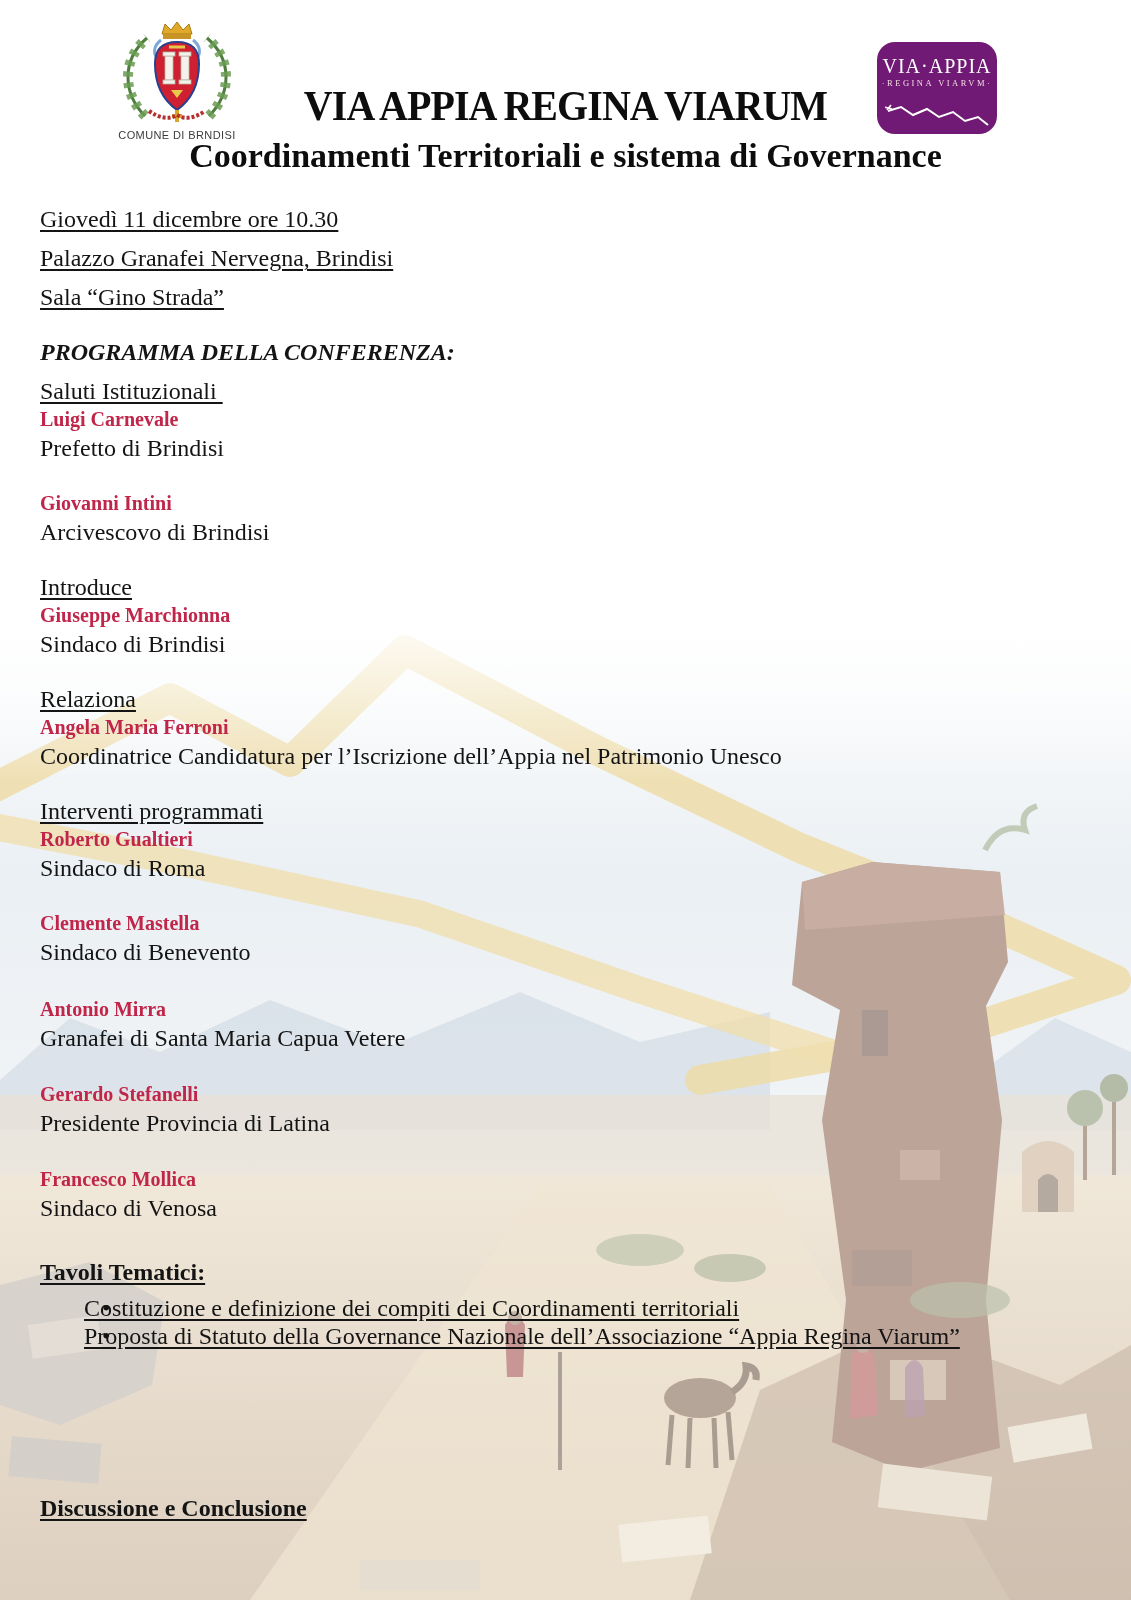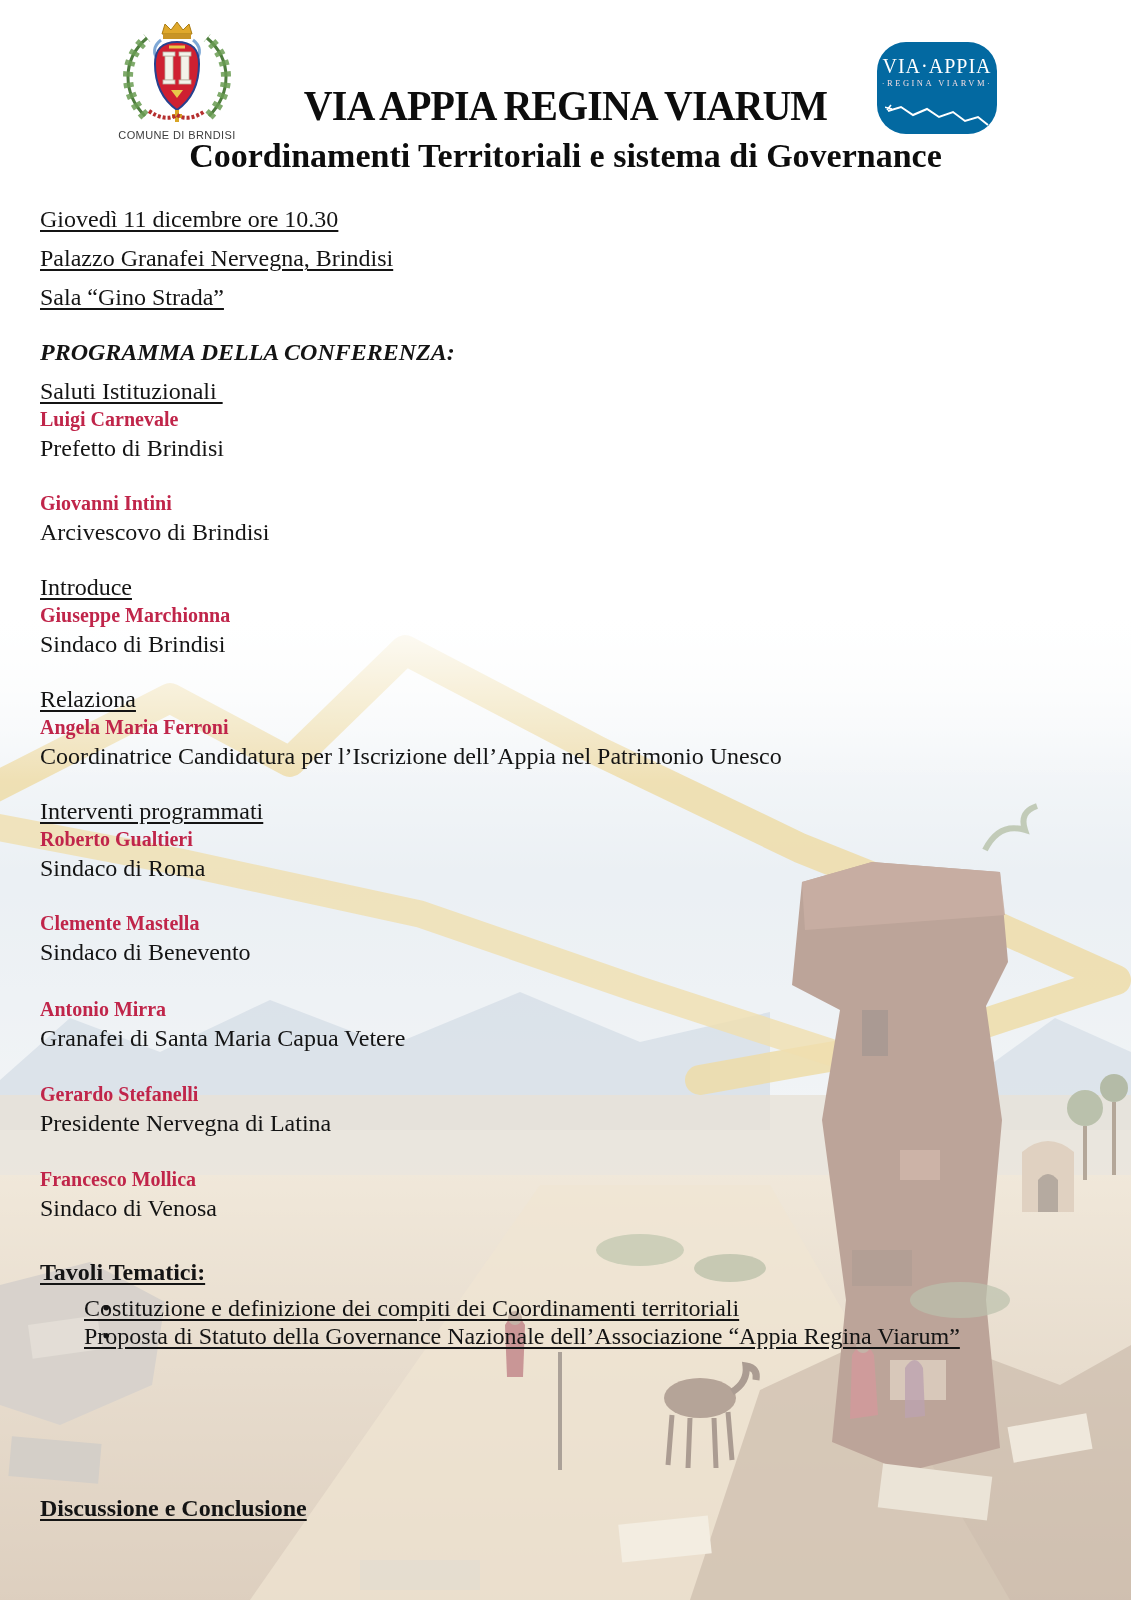--- a/index.html
+++ b/index.html
@@ -10,21 +10,21 @@
   
   .crest{position:absolute;left:110px;top:20px;width:134px;text-align:center;}
   .crest-caption{font-family:"Liberation Sans",sans-serif;font-size:11px;letter-spacing:.4px;
                  color:#3c3c3c;margin-top:1px;}
   .main-title{position:absolute;left:0;right:0;top:84px;text-align:center;
               font-weight:bold;font-size:43px;line-height:44px;color:#0d0d0d;
               letter-spacing:-1px;transform:scaleX(.93);}
   .subtitle{position:absolute;left:0;right:0;top:137px;text-align:center;
             font-weight:bold;font-size:34px;line-height:38px;color:#0d0d0d;letter-spacing:0;}
   .appia-logo{position:absolute;left:877px;top:42px;width:120px;height:92px;
-              background:#0369a1;border-radius:29px;text-align:center;box-sizing:border-box;}
+              background:#701a75;border-radius:18px;text-align:center;box-sizing:border-box;}
   .appia-line1{color:#ffffff;font-size:20px;letter-spacing:1px;margin-top:13px;line-height:22px;}
   .appia-line2{color:#f3dde2;font-size:8.5px;letter-spacing:2.5px;margin-top:1px;line-height:10px;}
   .appia-route{position:absolute;left:8px;bottom:6px;}
 
   
   .t{position:absolute;left:40px;right:20px;font-size:24px;line-height:28px;color:#141414;
      white-space:pre-wrap;}
   .u{text-decoration:underline;text-decoration-thickness:1.5px;text-underline-offset:3px;}
   .b{font-weight:bold;}
   .it{font-style:italic;}
@@ -168,21 +168,21 @@
   <div class="t" style="top:742px">Coordinatrice Candidatura per l’Iscrizione dell’Appia nel Patrimonio Unesco</div>
 
   <div class="t u" style="top:797px">Interventi programmati</div>
   <div class="t name" style="top:825px">Roberto Gualtieri</div>
   <div class="t" style="top:854px">Sindaco di Roma</div>
   <div class="t name" style="top:909px">Clemente Mastella</div>
   <div class="t" style="top:938px">Sindaco di Benevento</div>
   <div class="t name" style="top:995px">Antonio Mirra</div>
   <div class="t" style="top:1024px">Granafei di Santa Maria Capua Vetere</div>
   <div class="t name" style="top:1080px">Gerardo Stefanelli</div>
-  <div class="t" style="top:1109px">Presidente Nervegna di Latina</div>
+  <div class="t" style="top:1109px">Presidente Provincia di Latina</div>
   <div class="t name" style="top:1165px">Francesco Mollica</div>
   <div class="t" style="top:1194px">Sindaco di Venosa</div>
 
   <div class="t b u" style="top:1258px">Tavoli Tematici:</div>
   <div class="t bullet-line" style="top:1294px"><span class="u">Costituzione e definizione dei compiti dei Coordinamenti territoriali</span></div>
   <div class="t bullet-line" style="top:1322px"><span class="u">Proposta di Statuto della Governance Nazionale dell’Associazione “Appia Regina Viarum”</span></div>
 
   <div class="t b u" style="top:1494px">Discussione e Conclusione</div>
 
 </div>

